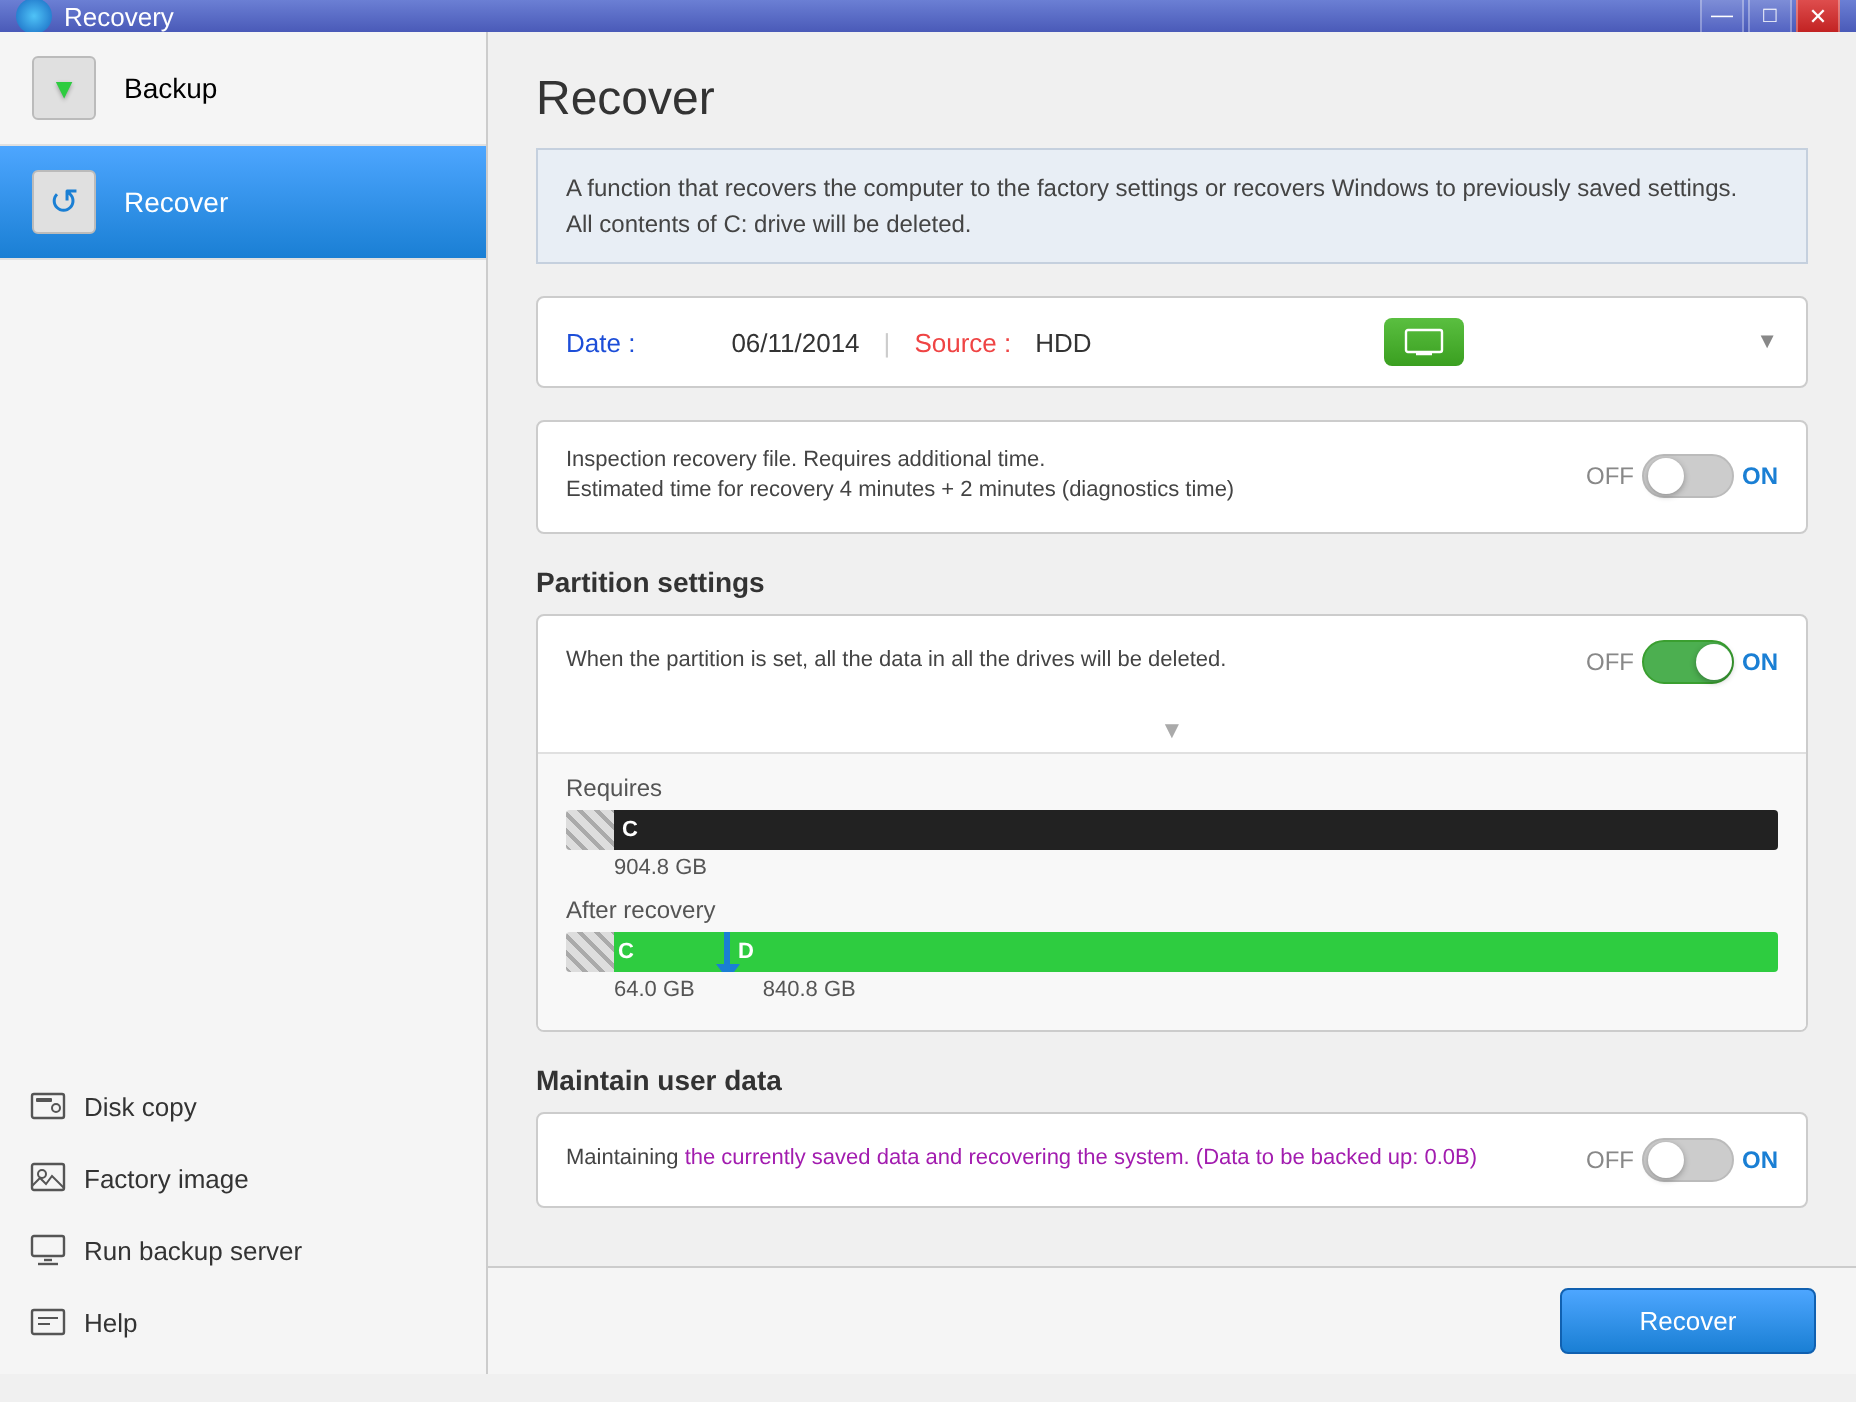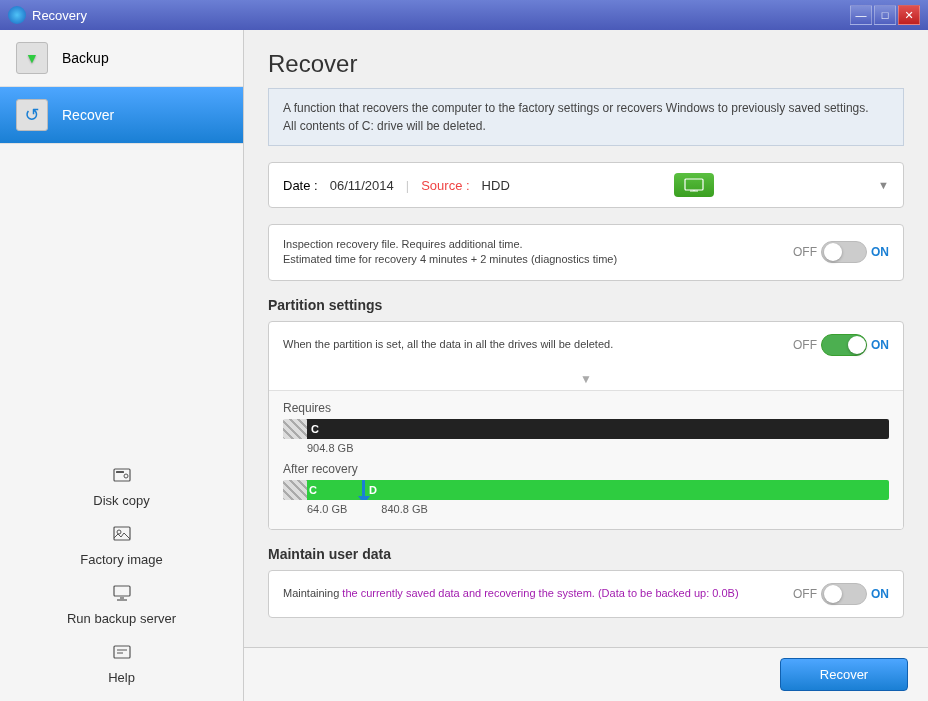--- a/index.html
+++ b/index.html
@@ -1,21 +1,21 @@
 <!DOCTYPE html>
 <html><head>
   <meta charset="utf-8">
   <style>
     * { box-sizing: border-box; margin: 0; padding: 0; }
     body { font-family: 'Segoe UI', Tahoma, Geneva, Verdana, sans-serif; font-size: 13px; background: #f0f0f0; width: 928px; height: 701px; overflow: hidden; }
 
     
     .title-bar {
       background: linear-gradient(to bottom, #6b7fd4, #4a5ab8);
-      height: 30px;
+      height: 16px;
       display: flex;
       align-items: center;
       justify-content: space-between;
       padding: 0 8px;
       color: white;
     }
     .title-bar-left { display: flex; align-items: center; gap: 6px; }
     .title-bar-icon { width: 18px; height: 18px; background: radial-gradient(circle, #4fc3f7, #1565c0); border-radius: 50%; }
     .title-bar-text { font-size: 13px; font-weight: normal; }
     .title-bar-controls { display: flex; gap: 2px; }
@@ -79,21 +79,20 @@
       font-size: 18px;
     }
 
     .sidebar-bottom { margin-top: auto; padding: 8px 0; }
     .sidebar-bottom-item {
       display: flex; align-items: center; gap: 8px;
       padding: 8px 14px;
       cursor: pointer;
       color: #333;
       font-size: 13px;
-      flex-direction: column;
     }
     .sidebar-bottom-item .sb-icon { width: 20px; height: 20px; display: flex; align-items: center; justify-content: center; }
 
     
     .main-content {
       flex: 1;
       background: #f0f0f0;
       display: flex;
       flex-direction: column;
       overflow: hidden;
@@ -137,22 +136,22 @@
       gap: 12px;
       font-size: 13px;
       color: #333;
       cursor: pointer;
     }
     .recovery-card-header .chevron {
       margin-left: auto;
       color: #888;
       font-size: 11px;
     }
-    .date-label { color: #000000; }
-    .date-value { color: #333; font-weight: 500; }
+    .date-label { color: #1d4ed8; }
+    .date-value { color: #333; font-weight: 500; margin-left: 36px; }
     .separator { color: #ccc; }
     .source-label { color: #ef4444; }
     .source-value { color: #333; font-weight: 500; }
     .view-btn {
       margin-left: auto;
       background: linear-gradient(to bottom, #5abf40, #3a9f20);
       border: none;
       border-radius: 4px;
       padding: 5px 10px;
       color: white;

